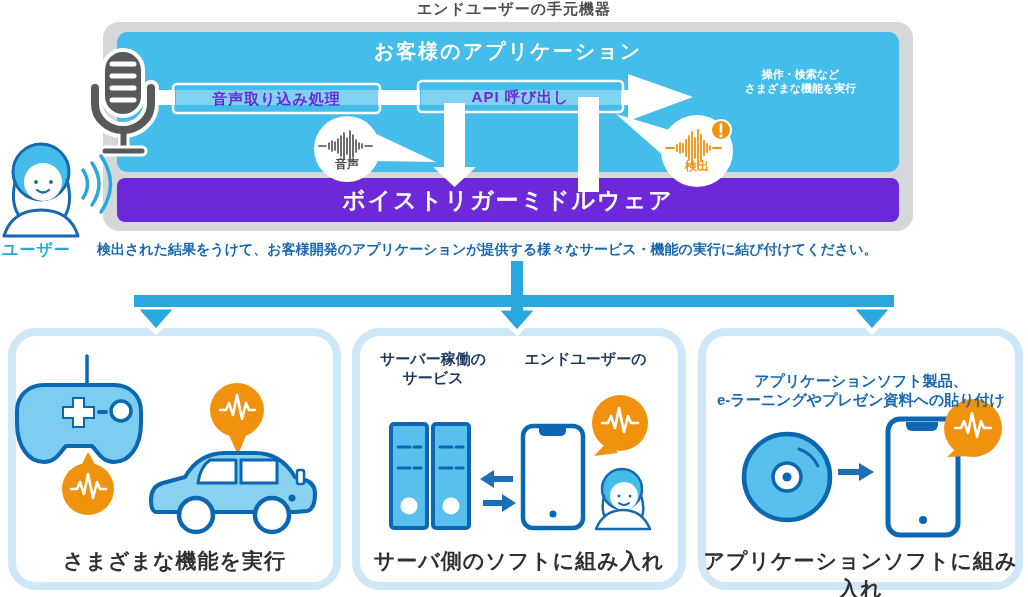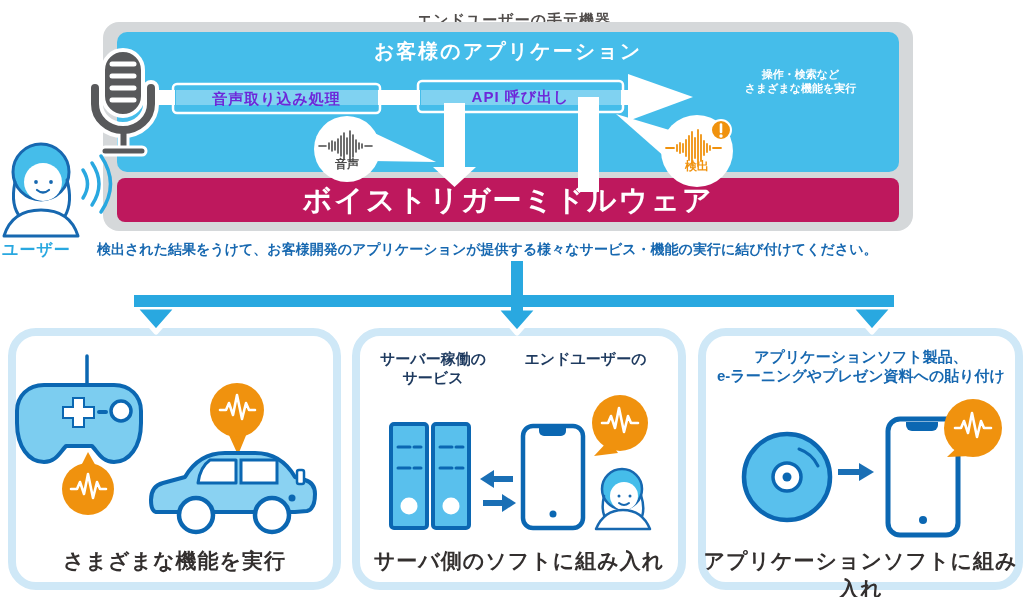--- a/index.html
+++ b/index.html
@@ -4,41 +4,41 @@
 <style>
   html,body{margin:0;padding:0;background:#fff;}
   .stage{
     position:relative;width:1028px;height:597px;overflow:hidden;background:#fff;
     font-family:"Liberation Sans","DejaVu Sans",sans-serif;
   }
   .abs{position:absolute;}
   .ttl{font-weight:bold;color:#514d4b;font-size:15px;text-align:center;letter-spacing:1px;}
   .graybox{background:#d5d8da;border-radius:16px;}
   .bluebox{background:#45bdea;border-radius:10px;}
-  .orangebar{background:#be185d;border-radius:8px;color:#fff;font-weight:bold;
-             font-size:29px;text-align:center;line-height:44px;letter-spacing:2px;}
+  .orangebar{background:#6d28d9;border-radius:8px;color:#fff;font-weight:bold;
+             font-size:23px;text-align:center;line-height:44px;letter-spacing:2px;}
   .applabel{color:#fff;font-weight:bold;font-size:20px;text-align:center;letter-spacing:2px;}
   .flowbox-text{color:#6d28d9;font-weight:bold;font-size:15px;text-align:center;letter-spacing:1px;}
   .result{color:#fff;font-weight:bold;font-size:11px;text-align:center;line-height:1.3;}
   .bubble-label{font-size:12px;font-weight:bold;text-align:center;}
   .voice-lab{color:#4a4a4a;} .detect-lab{color:#f0920e;}
   .userlab{color:#29a8e0;font-weight:bold;font-size:16px;text-align:left;letter-spacing:1px;}
   .instruction{color:#1768b0;font-weight:bold;font-size:14px;white-space:nowrap;}
   .panel{background:#fff;border:8px solid #cfe8f7;border-radius:28px;box-sizing:border-box;}
   .pcaption{color:#332f2e;font-weight:bold;font-size:21px;text-align:center;letter-spacing:1px;}
   .plabel{font-weight:bold;font-size:15px;text-align:center;line-height:19px;}
-  .navy{color:#1e3a5f;} .blue{color:#1768b0;}
+  .navy{color:#1e3a5f;} .blue{color:#1768b0;margin-top:24px;}
   svg{display:block;}
 </style>
 </head>
 <body>
 
 <div class="stage">
 
-  <div class="abs ttl" style="left:0;top:3;width:1028px;margin-top:11px;">エンドユーザーの手元機器</div>
+  <div class="abs ttl" style="left:0;top:3;width:1028px;">エンドユーザーの手元機器</div>
 
   <div class="abs graybox" style="left:103px;top:22px;width:810px;height:209px;"></div>
   <div class="abs bluebox" style="left:117px;top:32px;width:782px;height:140px;"></div>
   <div class="abs orangebar" style="left:117px;top:178px;width:782px;height:44px;">ボイストリガーミドルウェア</div>
 
   <svg class="abs" style="left:0;top:0;" width="1028" height="260" viewBox="0 0 1028 260">
 
     <g>
       <rect x="150" y="90" width="25" height="15" fill="#fff"></rect>
       <rect x="378" y="90" width="42" height="15" fill="#fff"></rect>

